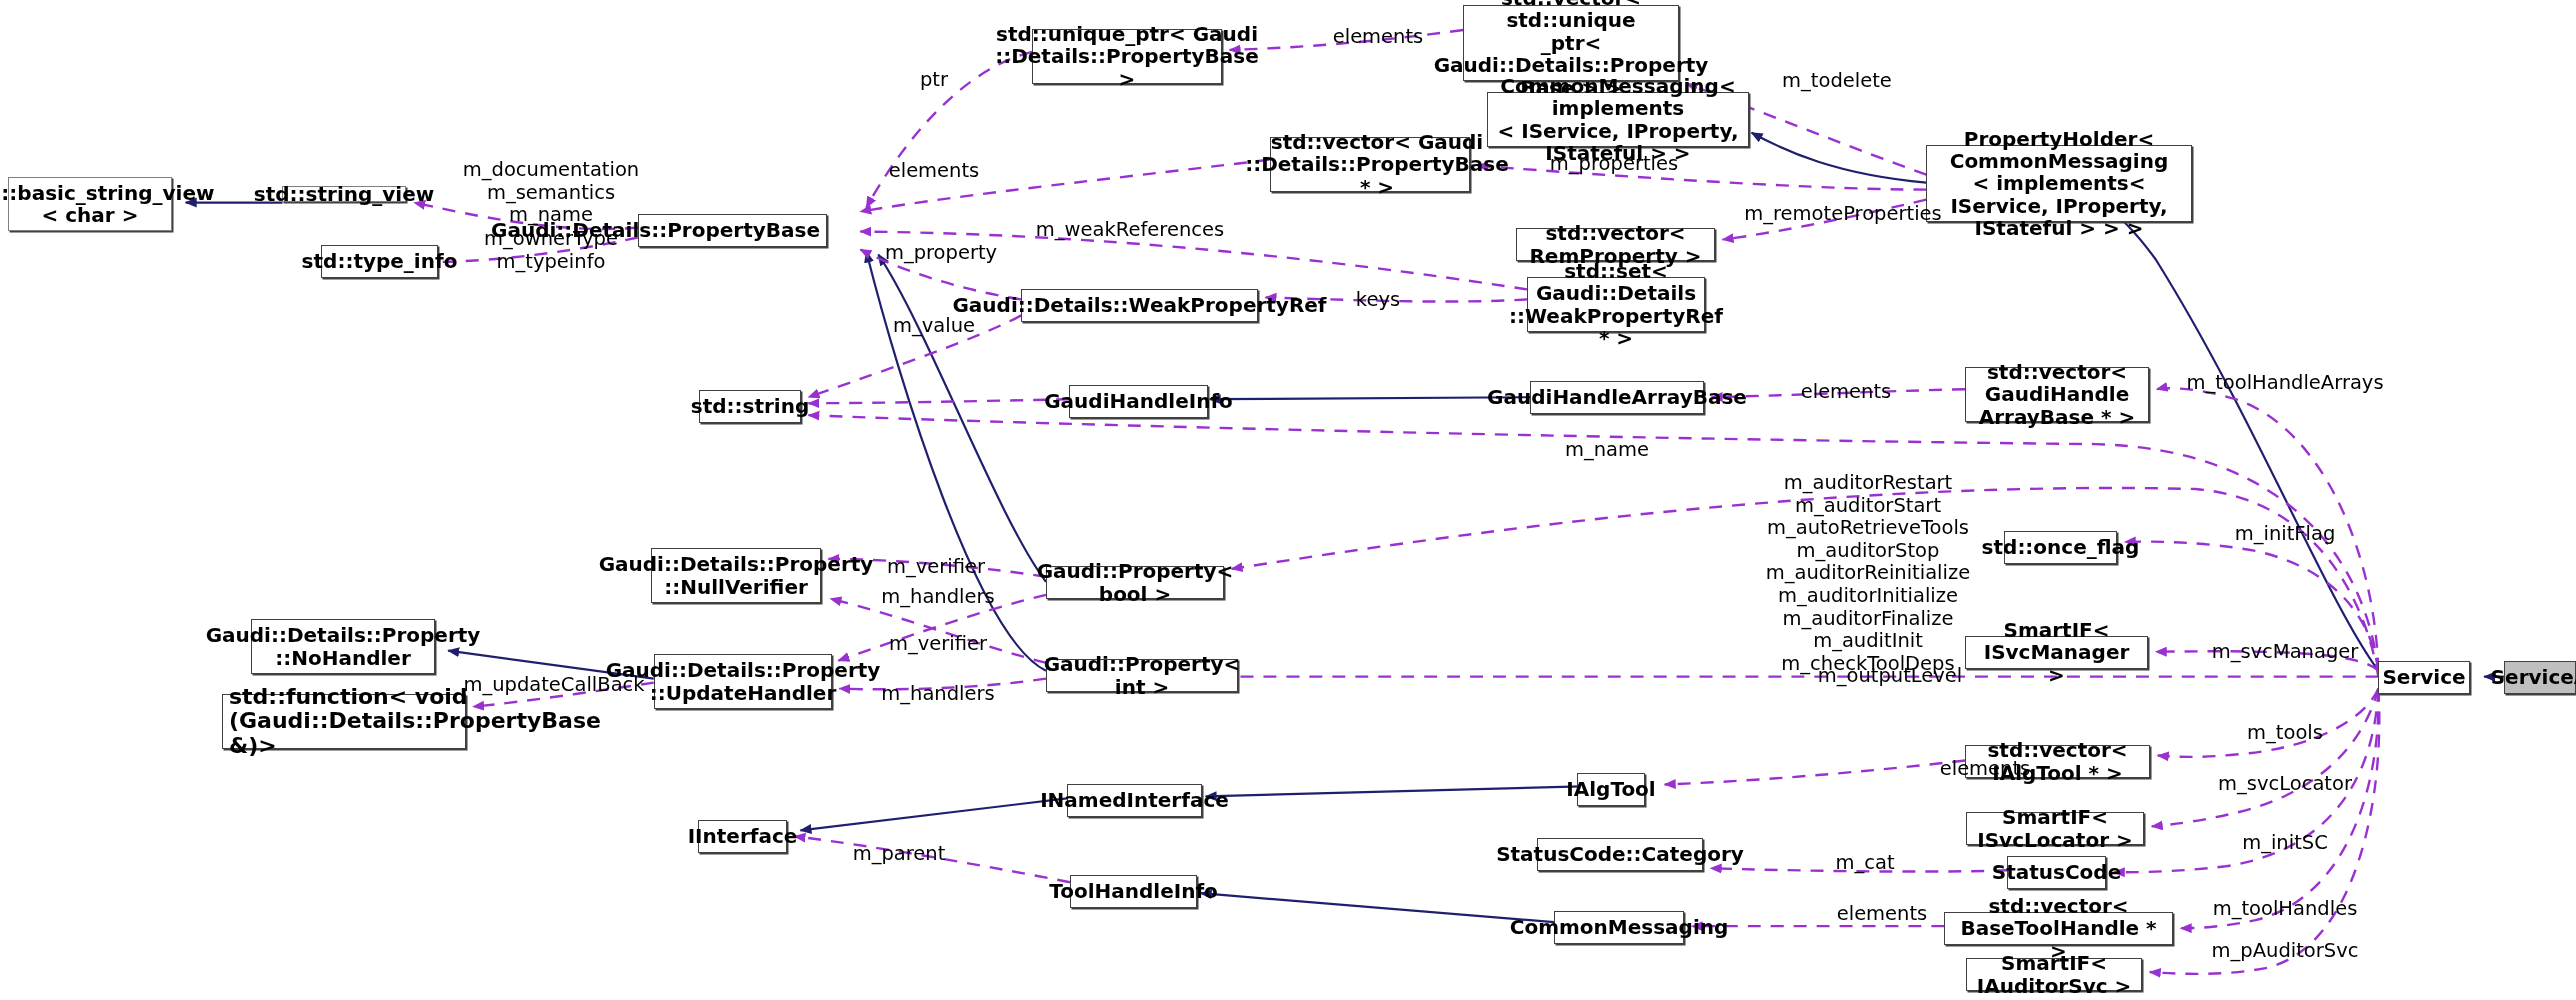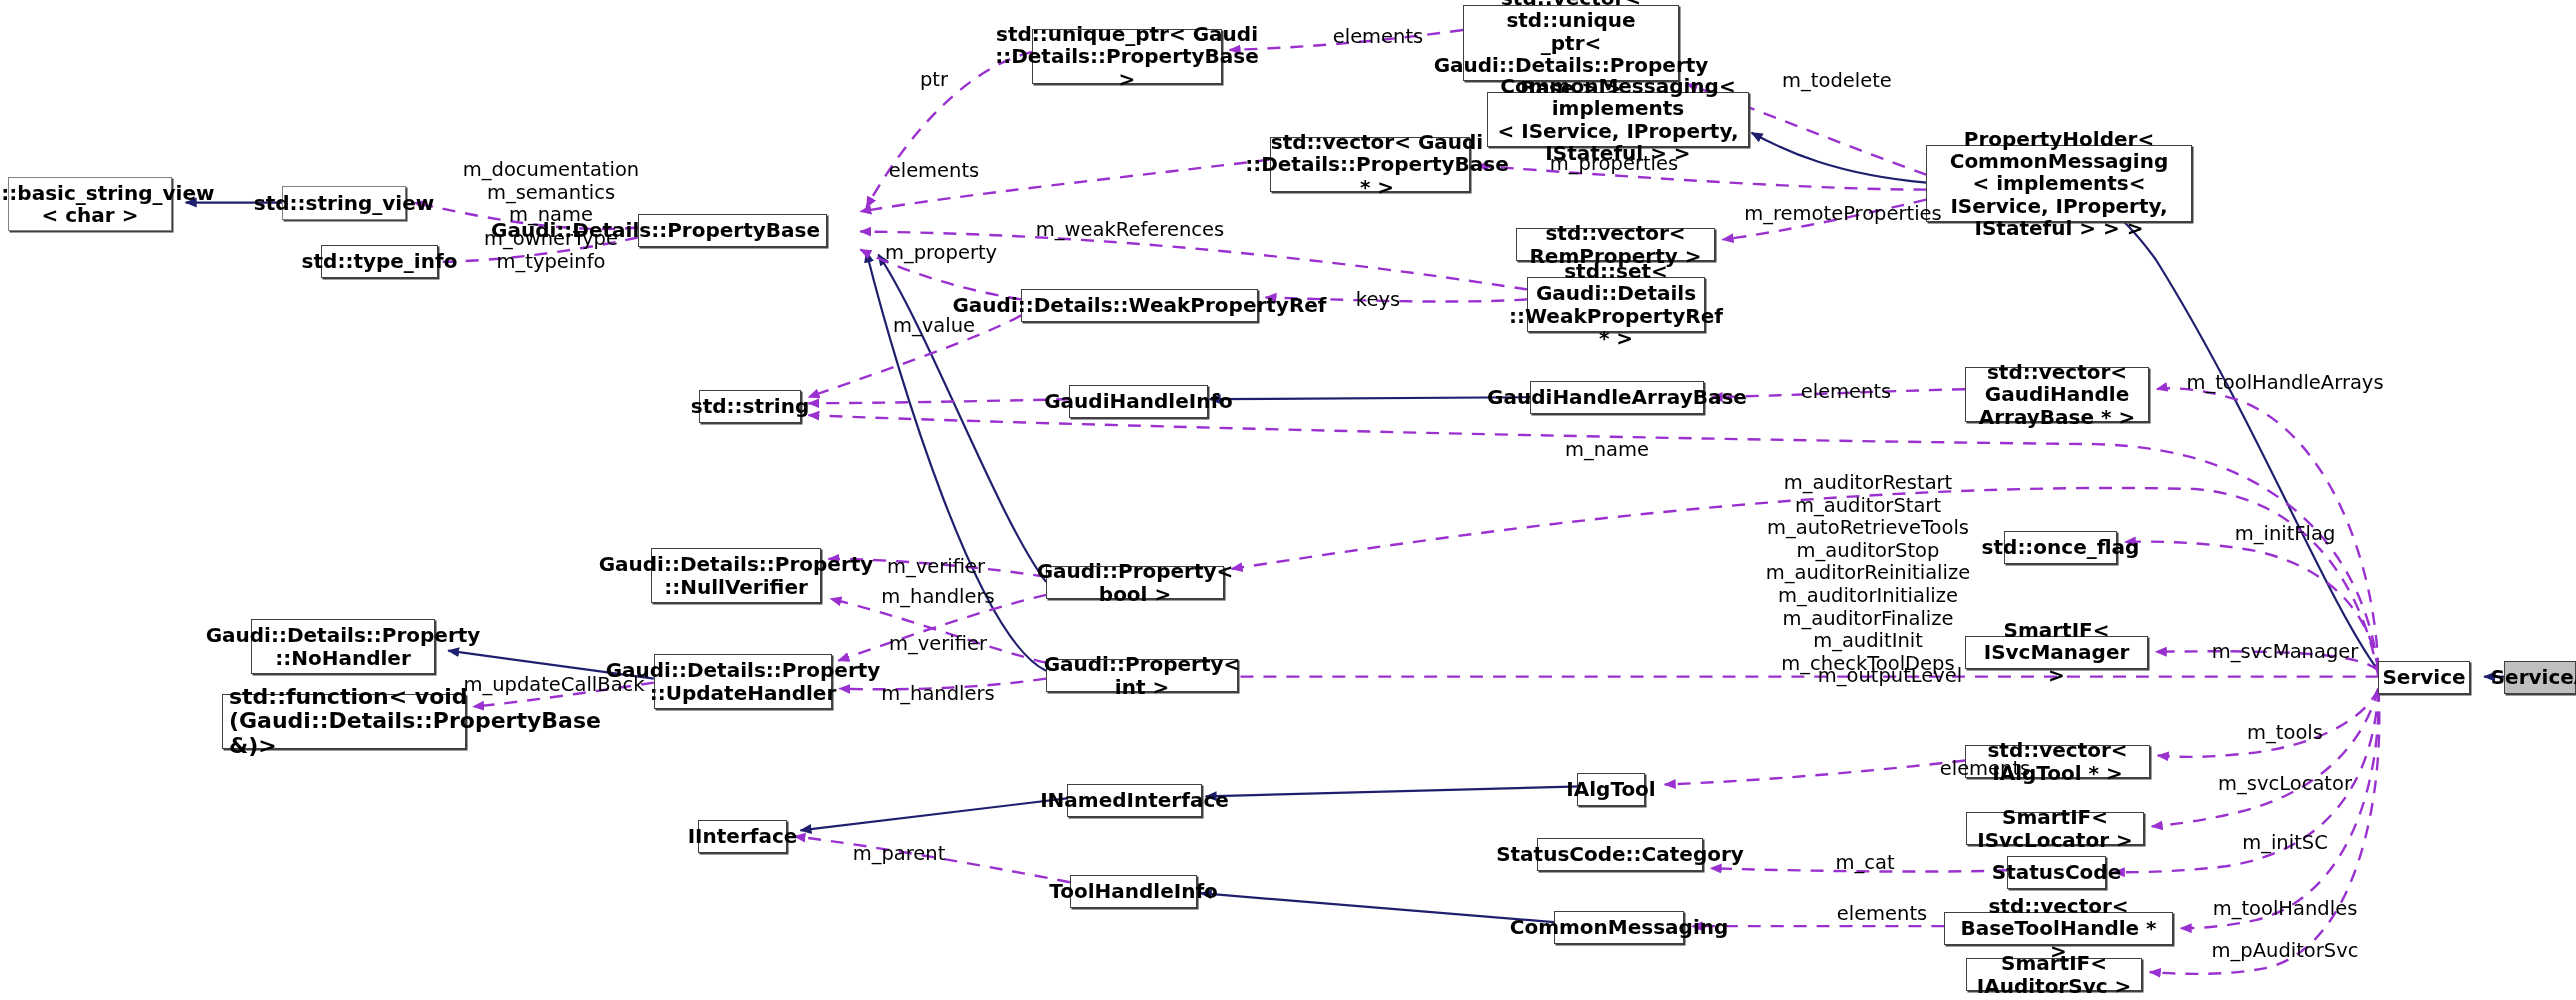--- a/index.html
+++ b/index.html
@@ -78,21 +78,21 @@
       <path d="M1948,928 C1880,928 1800,928 1695,928"></path>
       <path d="M2383,690 C2386,790 2350,900 2260,922 C2220,930 2200,930 2185,930"></path>
       <path d="M2383,690 C2390,800 2360,950 2270,970 C2230,978 2180,976 2154,974"></path>
     </g>
   </svg>
 
   <div class="node lite" style="left:8px;top:177px;width:164px;height:54px;">
       <span>std::basic_string_view
 &lt; char &gt;</span>
     </div>
-  <div class="node lite" style="left:282px;top:186px;width:124px;height:34px;justify-content:center;">
+  <div class="node lite" style="left:282px;top:186px;width:124px;height:16px;justify-content:center;">
       <span>std::string_view</span>
     </div>
   <div class="node" style="left:284px;top:245px;width:117px;height:33px;margin-left:37px;">
       <span>std::type_info</span>
     </div>
   <div class="node" style="left:638px;top:214px;width:189px;height:33px;justify-content:flex-end;">
       <span>Gaudi::Details::PropertyBase</span>
     </div>
   <div class="node" style="left:1032px;top:29px;width:190px;height:55px;">
       <span>std::unique_ptr&lt; Gaudi

